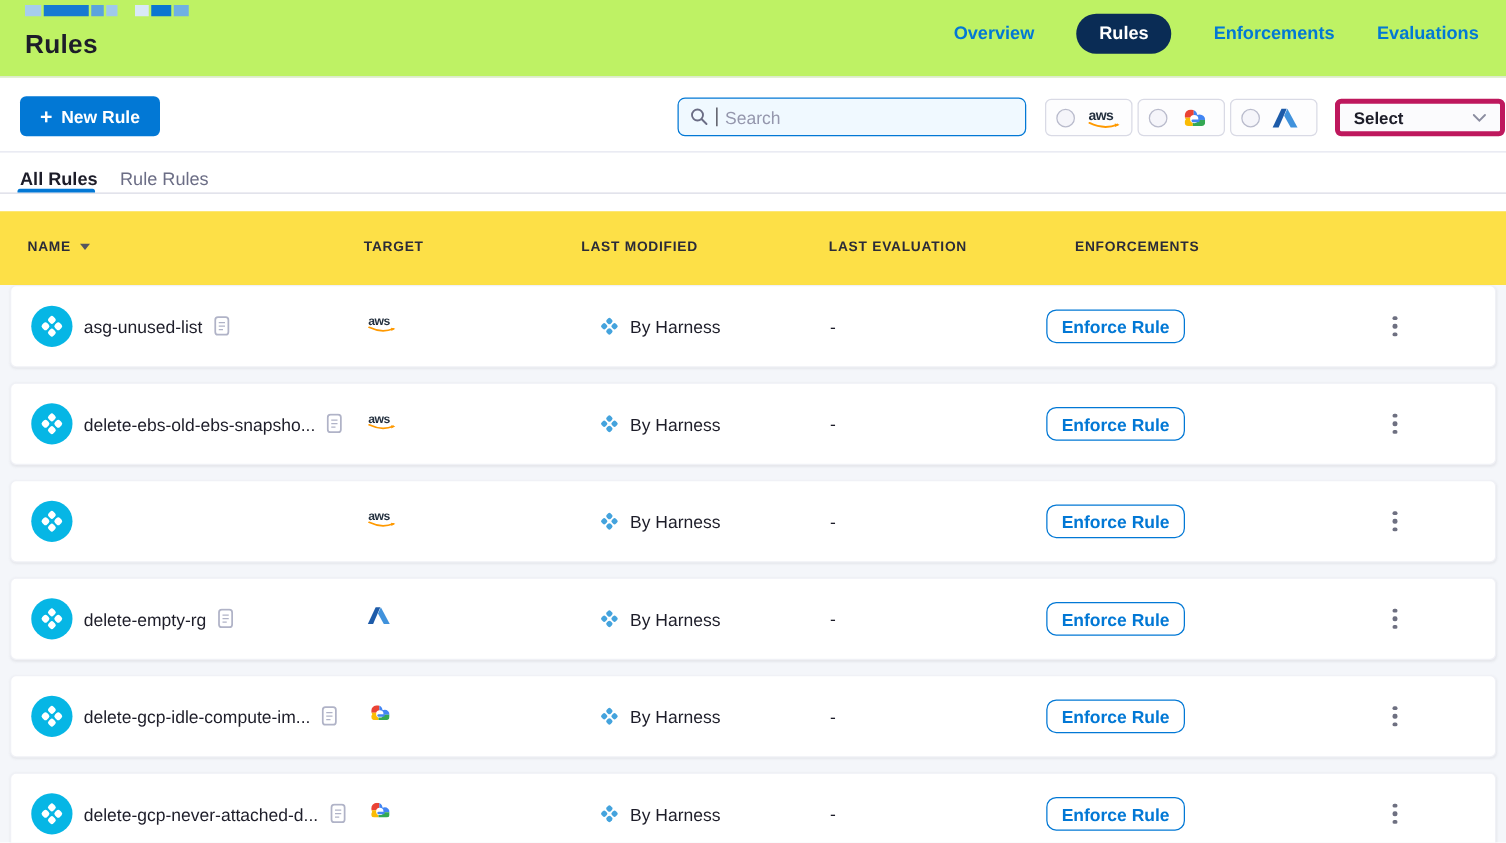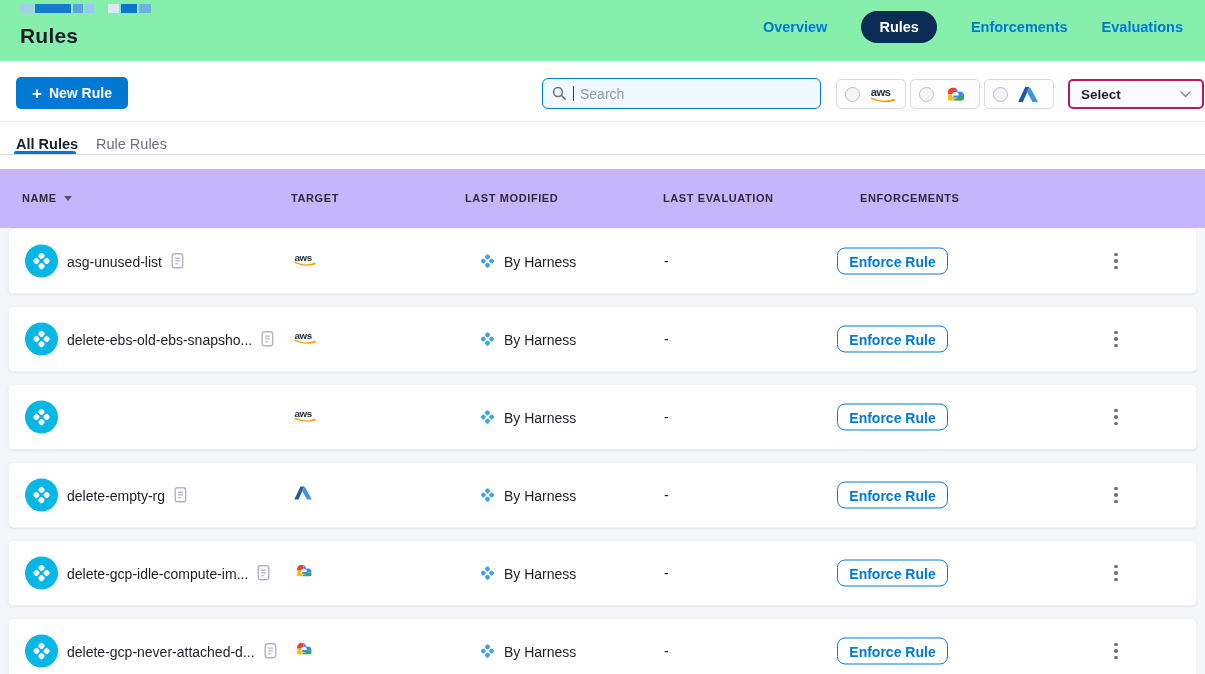--- a/index.html
+++ b/index.html
@@ -1,49 +1,49 @@
 <!DOCTYPE html>
 <html><head>
 <meta charset="utf-8">
 <style>
   * { margin:0; padding:0; box-sizing:border-box; }
   body { font-family:"Liberation Sans", sans-serif; background:#fff; }
   .app { position:relative; width:1205px; height:674px; background:#fff; overflow:hidden; }
 
   
-  .top-header { position:absolute; top:0; left:0; right:0; height:62px; background:#86efac; border-bottom:1px solid #e8e9f1; }
+  .top-header { position:absolute; top:0; left:0; right:0; height:62px; background:#bef264; border-bottom:1px solid #e8e9f1; }
   .crumb-skeleton { position:absolute; left:20px; top:4px; height:9px; display:flex; gap:2px; }
   .crumb-skeleton span { display:inline-block; height:9px; }
   .page-title { position:absolute; left:20px; top:24px; font-size:21px; font-weight:bold; color:#1d1d29; letter-spacing:.2px; }
   .top-nav { position:absolute; right:22px; top:11px; display:flex; align-items:center; gap:34px; }
   .top-nav .nav-link { font-size:14.5px; font-weight:bold; color:#0278d5; cursor:pointer; }
   .top-nav .nav-pill { background:#0a2c55; color:#fff; padding:8px 18px; border-radius:18px; font-size:14.5px; font-weight:bold; cursor:pointer; }
 
   
   .toolbar { position:absolute; top:63px; left:0; right:0; height:59px; background:#fff; border-bottom:1px solid #e4e5ef; }
   .new-rule-btn { position:absolute; left:16px; top:14px; height:32px; background:#0278d5; color:#fff; border:none; border-radius:5px; font-family:inherit; font-size:14px; font-weight:bold; padding:0 16px; display:flex; align-items:center; gap:7px; cursor:pointer; }
   .new-rule-btn .plus { font-size:17px; font-weight:bold; line-height:1; }
   .search-box { position:absolute; left:542px; top:15px; width:279px; height:31px; background:#f0f9ff; border:1px solid #0278d5; border-radius:6px; display:flex; align-items:center; padding:0 9px; gap:6px; }
   .search-box .caret-bar { width:1px; height:15px; background:#3a3a46; }
   .search-box input { border:none; outline:none; background:transparent; font-family:inherit; font-size:14px; color:#1d1d29; width:200px; }
   .search-box input::placeholder { color:#9597ad; }
   .chip { position:absolute; top:16px; width:70px; height:30px; background:#fdfdfe; border:1px solid #d9dae5; border-radius:5px; display:flex; align-items:center; padding:0 8px; gap:9px; cursor:pointer; }
   .chip-aws { left:836px; } .chip-gcp { left:910px; } .chip-azure { left:984px; }
   .radio-circle { width:15px; height:15px; border-radius:50%; border:1px solid #b9bbcc; background:#f5f5fa; flex:none; }
-  .select-box { position:absolute; left:1068px; top:16px; width:136px; height:30px; background:#fbfbfd; border:2px solid #be185d; border-radius:5px; display:flex; align-items:center; justify-content:space-between; padding:0 11px; font-size:13.5px; color:#1d1d29; font-weight:bold; cursor:pointer; }
+  .select-box { position:absolute; left:1068px; top:16px; width:136px; height:30px; background:#fbfbfd; border:4px solid #be185d; border-radius:5px; display:flex; align-items:center; justify-content:space-between; padding:0 11px; font-size:13.5px; color:#1d1d29; font-weight:bold; cursor:pointer; }
 
   
   .tabs-row { position:absolute; top:123px; left:0; right:0; height:32px; background:#fff; border-bottom:1px solid #d9dae5; }
   .tab { position:absolute; top:13px; font-size:14.5px; cursor:pointer; }
   .tab-all { left:16px; font-weight:bold; color:#1d1d29; }
   .tab-sets { left:96px; color:#6b6d85; }
   .tab-underline { position:absolute; left:14px; bottom:0; width:62px; height:3px; background:#0278d5; border-radius:2px 2px 0 0; }
 
   
-  .thead { position:absolute; top:169px; left:0; right:0; height:59px; background:#c4b5fd; }
+  .thead { position:absolute; top:169px; left:0; right:0; height:59px; background:#fde047; }
   .th { position:absolute; top:0; height:59px; line-height:59px; font-size:11px; font-weight:bold; color:#2b2b38; letter-spacing:.6px; }
   .th-name { left:22px; cursor:pointer; } .th-target { left:291px; } .th-modified { left:465px; } .th-eval { left:663px; } .th-enf { left:860px; }
   .sort-caret { display:inline-block; width:0; height:0; border-left:4px solid transparent; border-right:4px solid transparent; border-top:5px solid #55565f; margin-left:7px; vertical-align:1px; }
 
   
   .rows-area { position:absolute; top:228px; left:0; right:0; bottom:0; background:#f4f6fa; }
   .row-card { position:absolute; left:8px; width:1189px; height:66px; background:#fff; border:1px solid #f0f1f6; border-radius:5px; box-shadow:0 1px 2px rgba(96,97,112,0.10); cursor:pointer; }
   .cell { position:absolute; top:50%; transform:translateY(-50%); }
   .rule-badge { left:16px; width:33px; height:33px; border-radius:50%; background:#06b6e5; display:flex; align-items:center; justify-content:center; }
   .name-wrap { left:58px; display:flex; align-items:center; gap:9px; }

